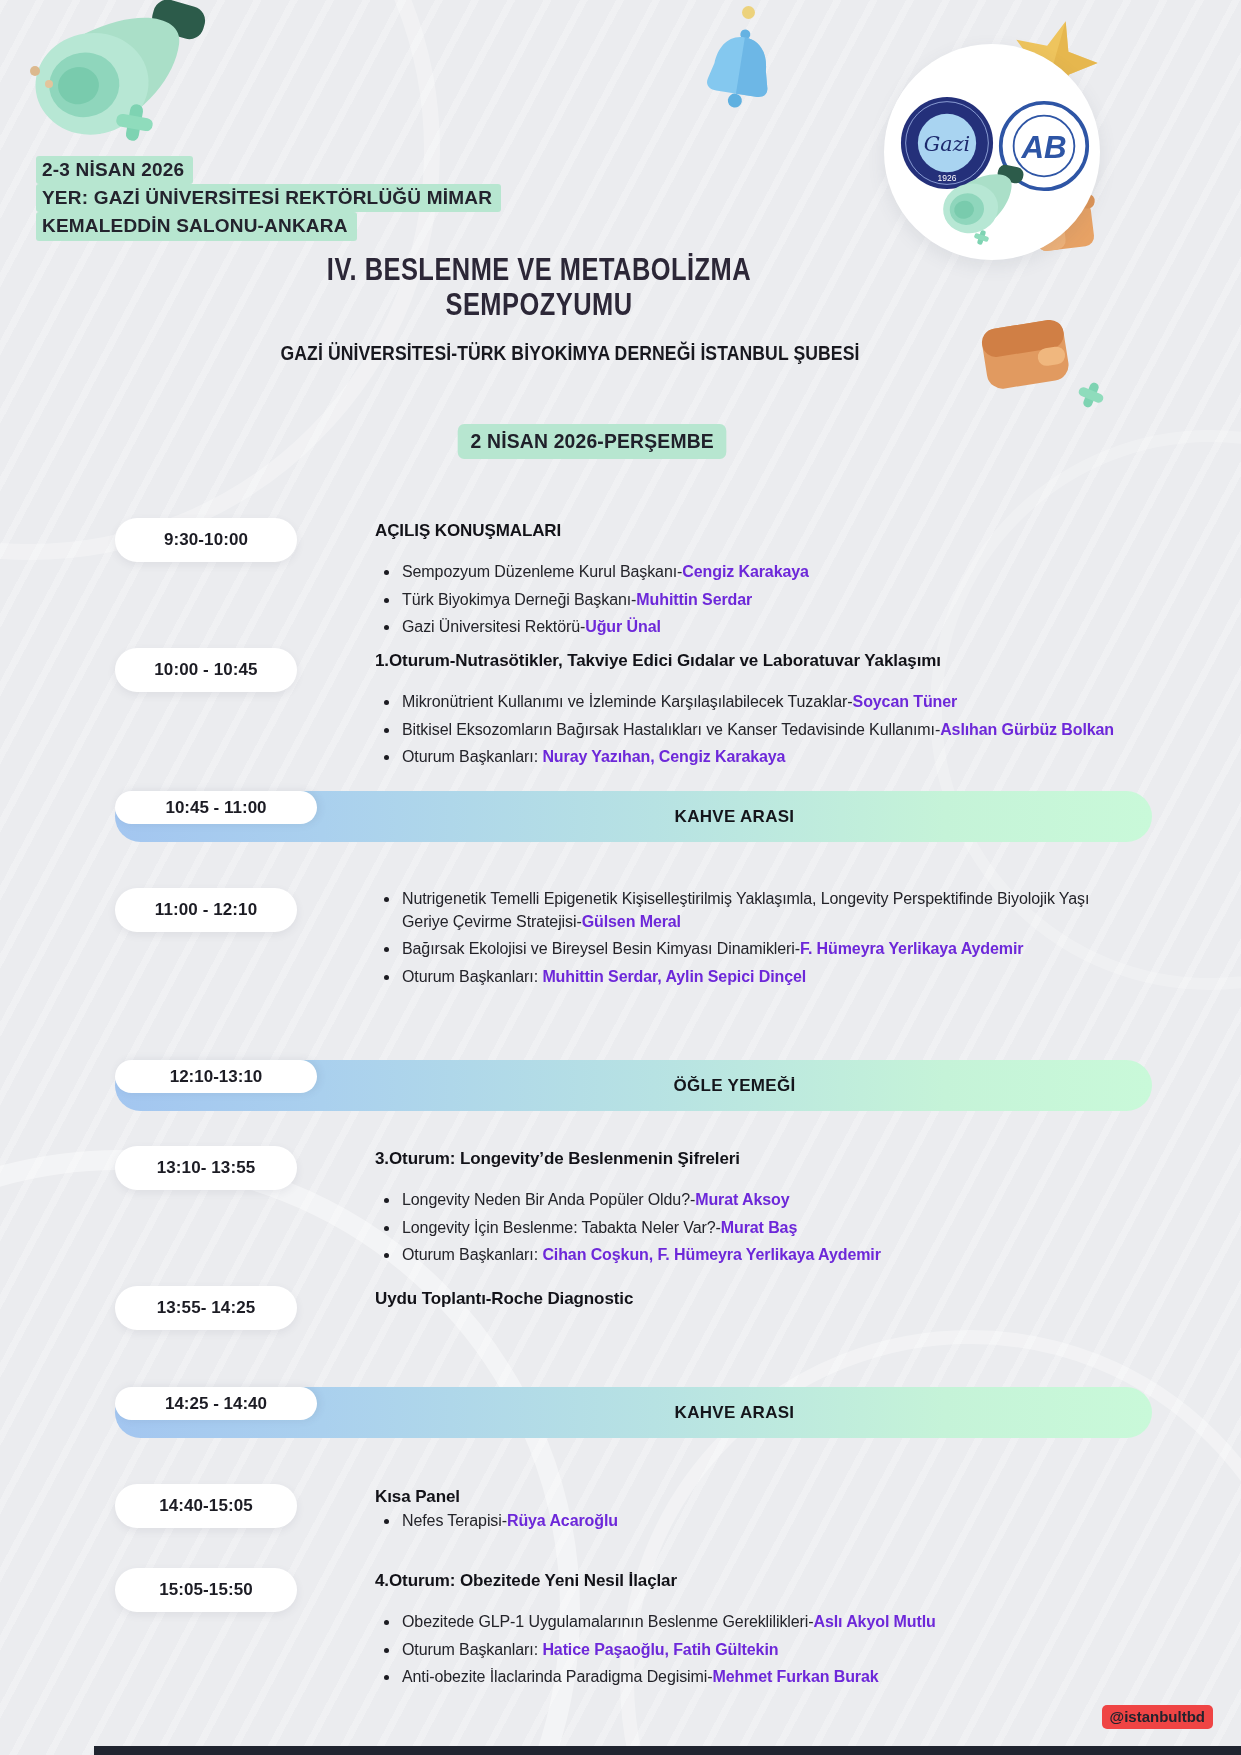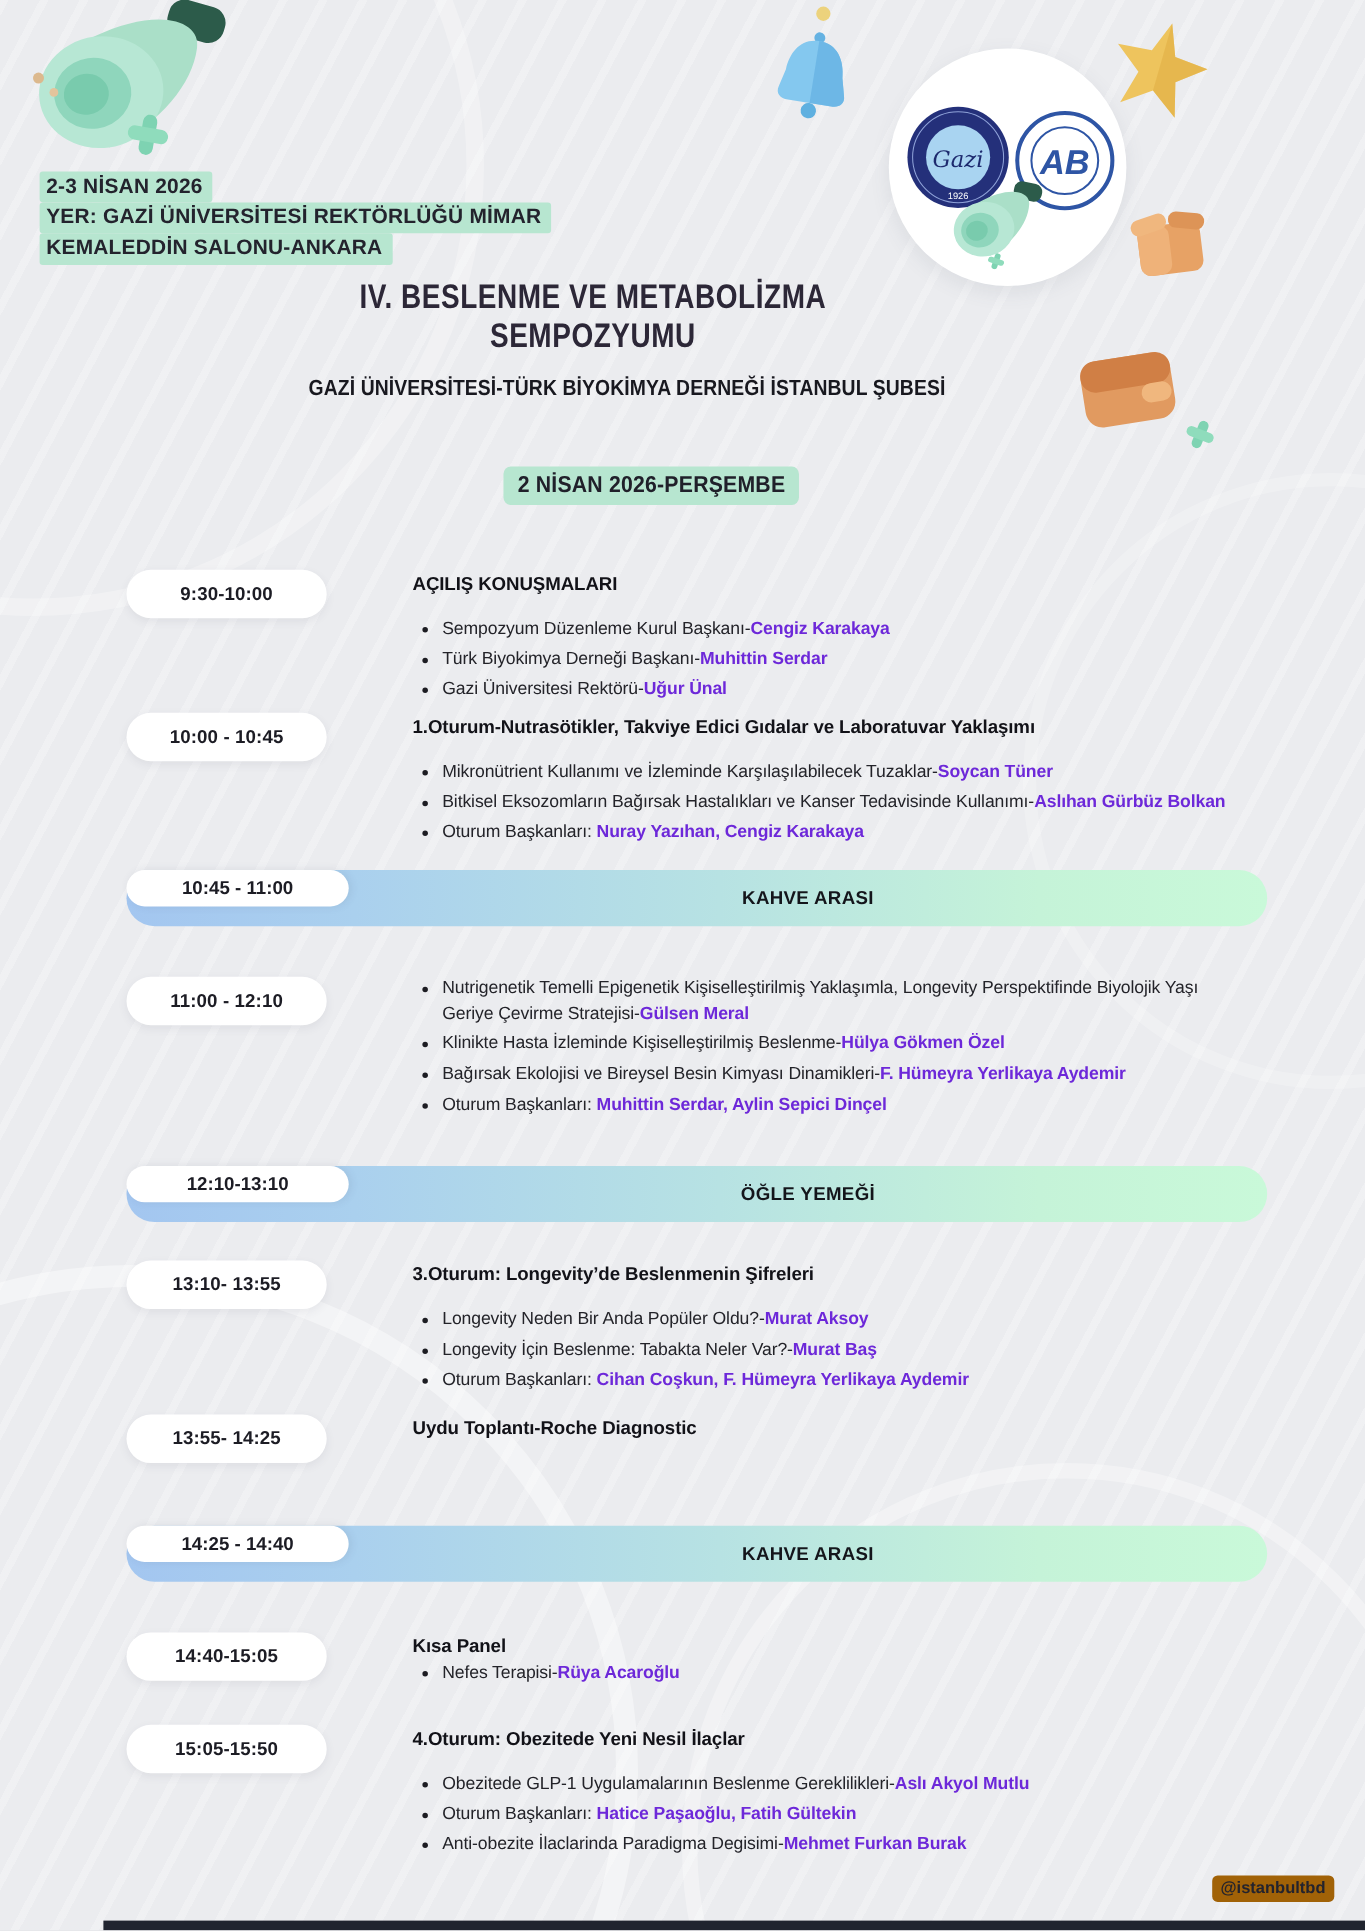--- a/index.html
+++ b/index.html
@@ -15,21 +15,21 @@
   .ring { position:absolute; border-radius:50%; border:16px solid rgba(255,255,255,.42); pointer-events:none; }
   .ring.r1 { width:920px; height:920px; left:-340px; top:1150px; border-width:20px; }
   .ring.r2 { width:700px; height:700px; left:620px;  top:1330px; border-width:14px; opacity:.8; }
   .ring.r3 { width:820px; height:820px; left:-380px; top:-260px; border-width:16px; opacity:.7; }
   .ring.r4 { width:560px; height:560px; left:930px;  top:430px;  border-width:12px; opacity:.55; }
 
   
   .deco { position:absolute; pointer-events:none; }
   .dot { position:absolute; border-radius:50%; pointer-events:none; }
 
-  .logo-circle { position:absolute; left:808px; top:44px; width:216px; height:216px;
+  .logo-circle { position:absolute; left:884px; top:44px; width:216px; height:216px;
     background:#fff; border-radius:50%; box-shadow:0 6px 18px rgba(80,90,110,.10); }
   .logo-circle .uni-logo { position:absolute; left:16px; top:52px; width:94px; height:94px; }
   .logo-circle .soc-logo { position:absolute; left:114px; top:56px; width:92px; height:92px; }
   .logo-circle .mini-mega { position:absolute; left:48px; top:118px; width:100px; transform:rotate(-12deg); }
   .logo-circle .mini-plus { position:absolute; left:90px; top:186px; width:15px; transform:rotate(18deg); }
 
   
   .loc { position:absolute; left:36px; top:156px; }
   .hl { display:table; background:#b7e6d0; color:#23232d; font-weight:700; font-size:19px;
         line-height:1.22; padding:2px 9px 3px 6px; border-radius:3px; letter-spacing:.2px; white-space:nowrap; }
@@ -60,21 +60,21 @@
   ul.bullets b { font-weight:700; color:#6d28d9; }
 
   .banner { position:absolute; left:115px; top:0; width:1037px; height:51px; border-radius:26px;
     background:linear-gradient(90deg,#a3c6f0 0%,#aad0ee 20%,#b7e2e3 52%,#c5f3d8 80%,#c9f9d9 100%); }
   .banner-pill { position:absolute; left:0; top:0; width:202px; height:33px; background:#fff; border-radius:26px;
     display:flex; align-items:center; justify-content:center; font-weight:700; font-size:17px; color:#1c1c24;
     box-shadow:2px 0 8px rgba(60,70,95,.10); }
   .banner-label { position:absolute; left:202px; right:0; top:0; height:51px; display:flex;
     align-items:center; justify-content:center; font-weight:700; font-size:17px; color:#14151b; letter-spacing:.3px; }
 
-  .handle { position:absolute; top:1705px; right:28px; background:#a16207; color:#23232d;
+  .handle { position:absolute; top:1705px; right:28px; background:#ef4444; color:#23232d;
     font-weight:700; font-size:15px; padding:3px 8px 4px; border-radius:5px; }
   .bottom-bar { position:absolute; left:94px; right:0; bottom:0; height:9px; background:#20242f; }
 </style>
 </head>
 <body>
 
 <div class="poster">
   <div class="stripes"></div>
   <div class="ring r1"></div>
   <div class="ring r2"></div>
@@ -212,21 +212,20 @@
     </div>
   </div>
 
   <div class="srow" style="top:888px">
     <div class="time-pill">
         <span>11:00 - 12:10</span>
       </div>
     <div class="content">
       <ul class="bullets">
         <li><span>Nutrigenetik Temelli Epigenetik Kişiselleştirilmiş Yaklaşımla, Longevity Perspektifinde Biyolojik Yaşı Geriye Çevirme Stratejisi-</span><b>Gülsen Meral</b></li>
-        <li><span>Klinikte Hasta İzleminde Kişiselleştirilmiş Beslenme-</span><b>Hülya Gökmen Özel</b></li>
         <li><span>Bağırsak Ekolojisi ve Bireysel Besin Kimyası Dinamikleri-</span><b>F. Hümeyra Yerlikaya Aydemir</b></li>
         <li><span>Oturum Başkanları: </span><b>Muhittin Serdar, Aylin Sepici Dinçel</b></li>
       </ul>
     </div>
   </div>
 
   <div class="srow" style="top:1060px">
     <div class="banner">
       <div class="banner-pill">
           <span>12:10-13:10</span>

